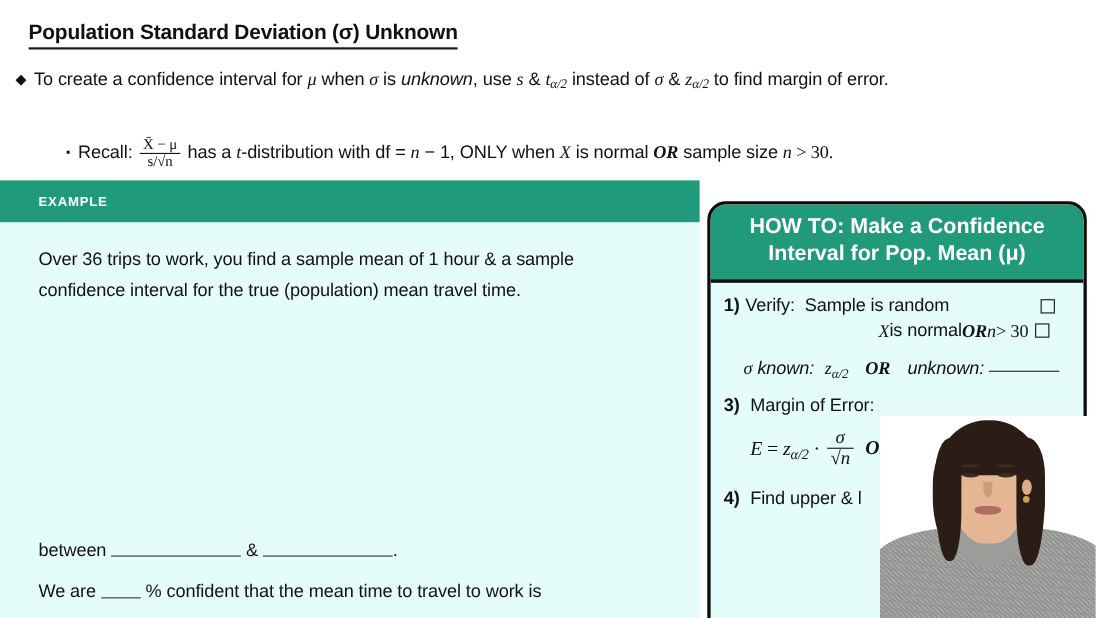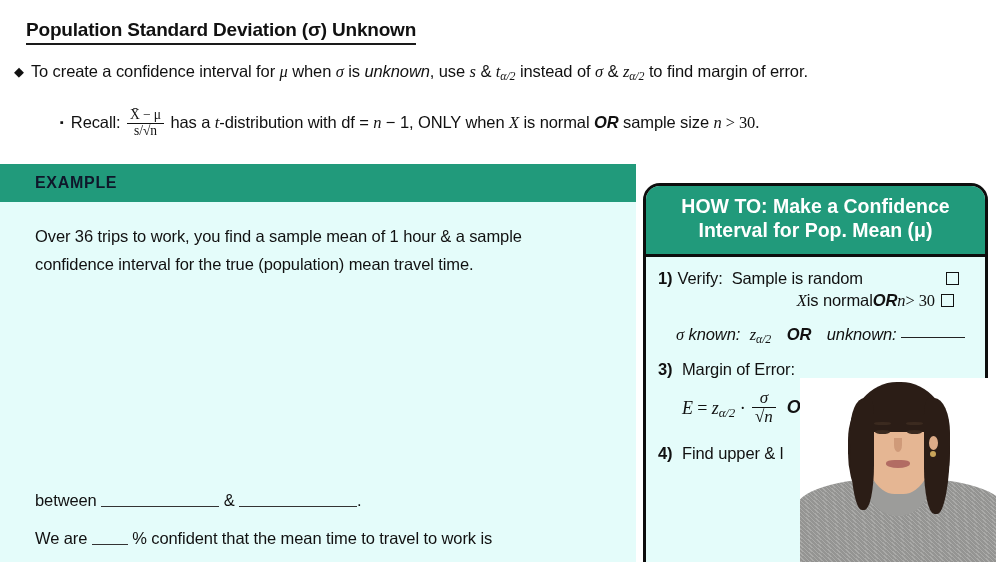--- a/index.html
+++ b/index.html
@@ -31,30 +31,30 @@
   .bullet1 {
     position: absolute;
     left: 14px; top: 62px;
     font-size: 16.5px;
     white-space: nowrap;
     letter-spacing: -0.1px;
   }
   .bullet1 .dia { font-size: 13px; position: relative; top: -1px; margin-right: 7px;}
   .bullet2 {
     position: absolute;
-    left: 60px; top: 108px;
+    left: 60px; top: 124px;
     font-size: 16.5px;
     white-space: nowrap;
     letter-spacing: -0.1px;
   }
   .bullet2 .sq {
     font-size: 11px; position: relative; top: -2px; margin-right: 7px;
   }
   .mi { font-style: italic; font-family: "Liberation Serif", serif; }
-  .mib { font-style: italic; font-weight: bold; font-family: Liberation Sans, sans-serif; }
+  .mib { font-style: italic; font-weight: bold; font-family: Liberation Serif, serif; }
   .mr { font-family: "Liberation Serif", serif; }
   .sub { font-size: 0.72em; vertical-align: -0.28em; font-style: italic; font-family: "Liberation Serif", serif;}
   .ital { font-style: italic; }
 
   
   .frac {
     display: inline-block;
     vertical-align: -0.52em;
     text-align: center;
     font-family: "Liberation Serif", serif;
@@ -71,23 +71,23 @@
     left: 0; top: 164px;
     width: 636px; height: 398px;
     background: #e4fcfa;
   }
   .example-header {
     height: 38px;
     background: #219a7b;
     display: flex; align-items: center;
   }
   .example-header .label {
-    color: #0f172a;
+    color: #ffffff;
     font-weight: bold;
-    font-size: 16px;
+    font-size: 12px;
     letter-spacing: 0.7px;
     margin-left: 35px;
   }
   .example-body {
     padding: 20px 30px 0 35px;
     font-size: 16.5px;
     line-height: 1.72;
     letter-spacing: -0.1px;
   }
   .example-conclusion {

